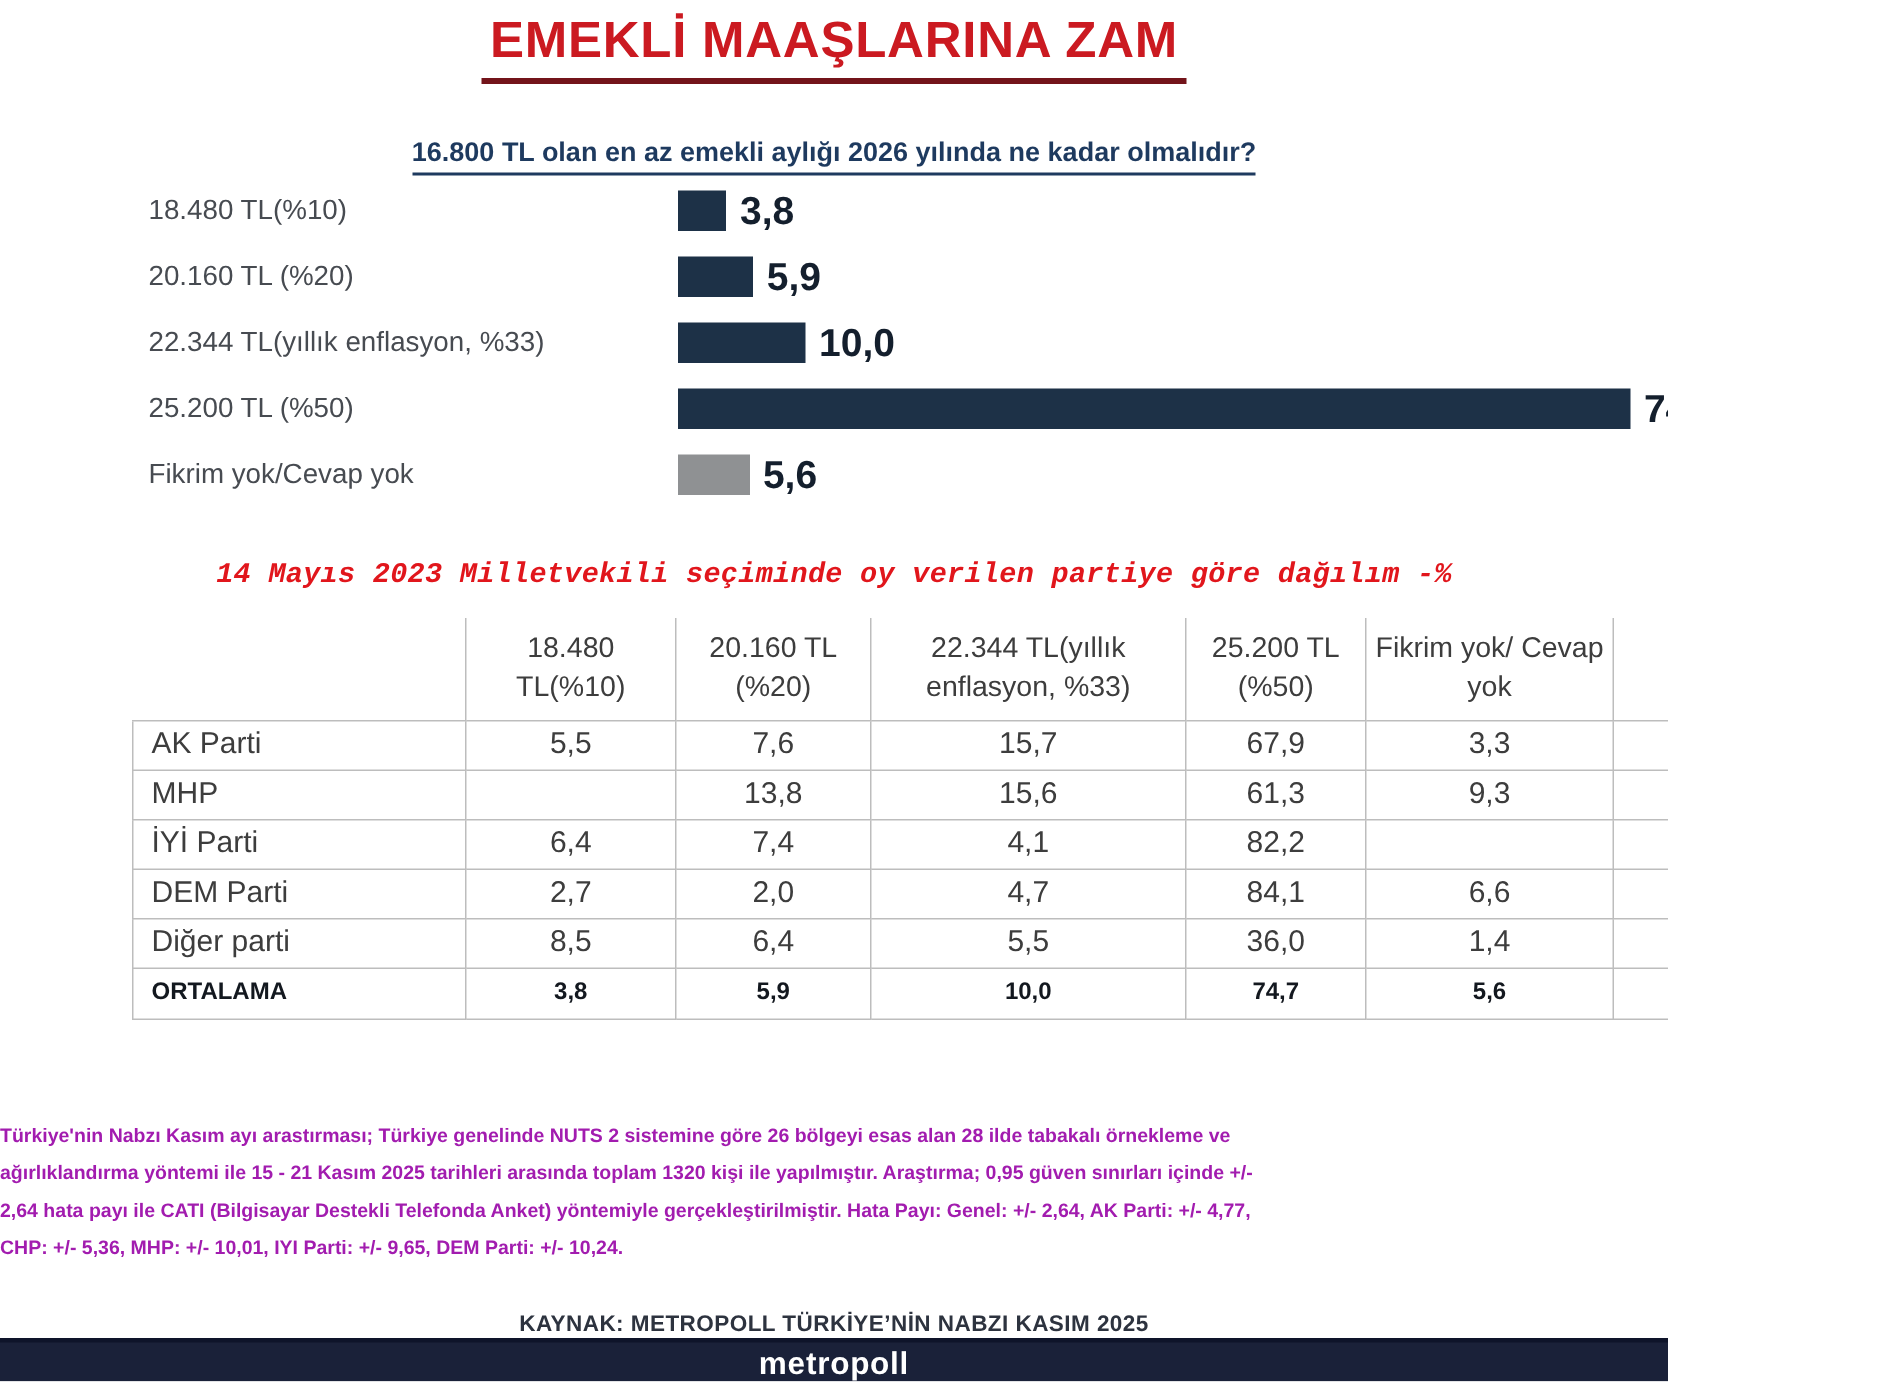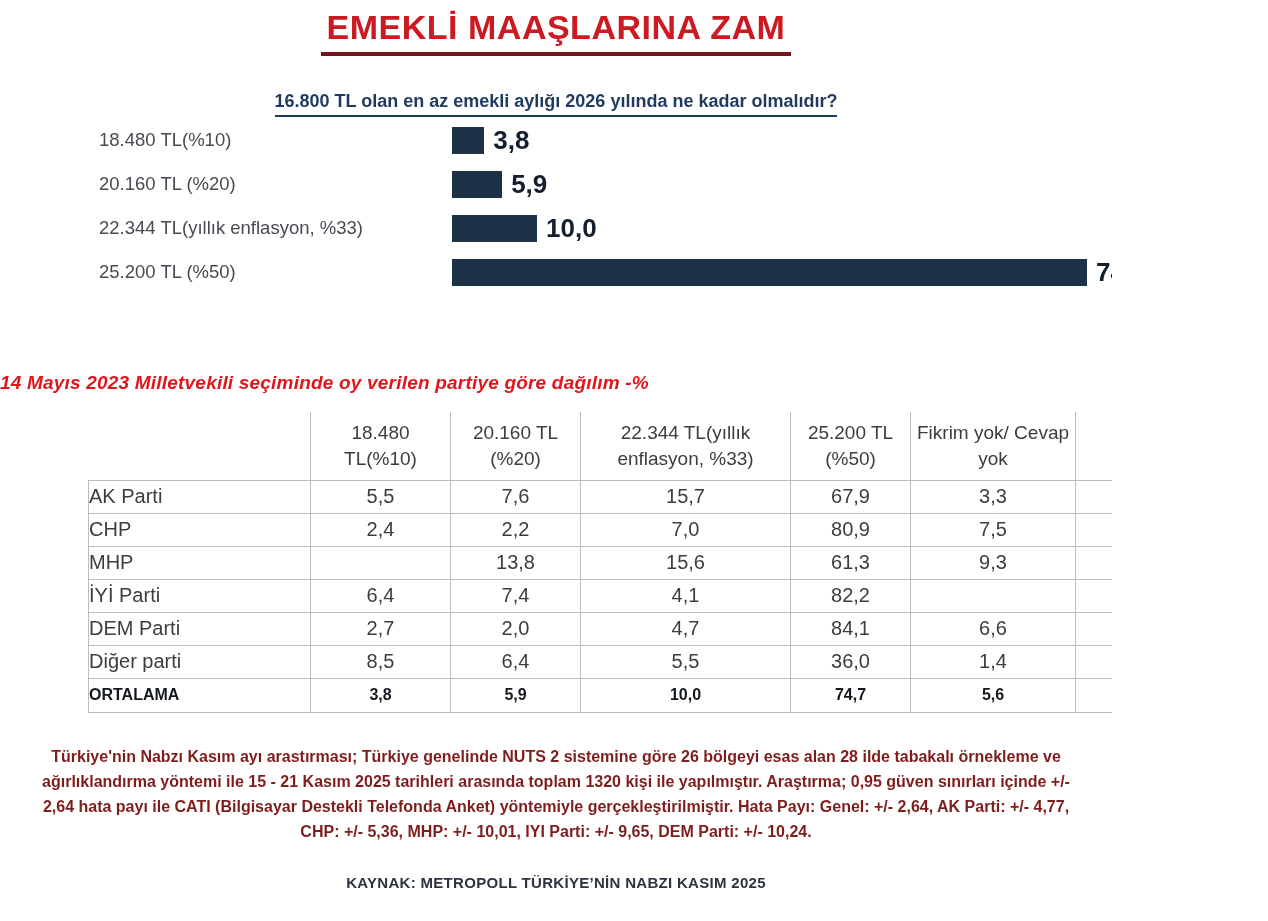--- a/index.html
+++ b/index.html
@@ -22,41 +22,41 @@
   .chart{position:absolute;top:118px;left:0;width:1268px;}
   .chart-row{display:flex;align-items:center;height:44px;}
   .cat-label{
     box-sizing:border-box;width:452px;padding-left:99px;
     font-size:18.5px;color:#474b51;white-space:nowrap;
   }
   .bar-area{display:flex;align-items:center;}
   .bar{height:27px;}
   .bar-value{font-size:26px;font-weight:bold;color:#141f2d;margin-left:9px;white-space:nowrap;}
   
-  .caption-wrap{position:absolute;top:372px;left:0;width:100%;}
+  .caption-wrap{position:absolute;top:372px;left:0;width:100%;text-align:center;font-family:Liberation Mono, monospace;}
   .caption{font-size:19px;font-weight:bold;font-style:italic;color:#e1161c;letter-spacing:.2px;}
   
   .table-wrap{position:absolute;top:412px;left:88px;width:1102px;}
   table.poll{border-collapse:collapse;width:1102px;table-layout:fixed;}
   table.poll th,table.poll td{
     border:1px solid #bdbdbd;font-size:19px;color:#3d3d3d;
     text-align:center;vertical-align:middle;padding:0 4px;box-sizing:border-box;
   }
   table.poll thead th{
     border-top:none;height:68px;font-weight:normal;line-height:1.35;font-size:19px;
   }
   table.poll thead th:first-child{border-left:none;}
   table.poll td{height:33px;font-size:20px;}
-  table.poll td.party{text-align:left;padding-left:0;white-space:nowrap;}
+  table.poll td.party{text-align:left;padding-left:12px;white-space:nowrap;}
   table.poll tr.bold-row td{font-weight:bold;color:#13181f;font-size:16px;height:34px;}
   table.poll th.top-col{font-size:21px;}
   
   .footnote{
-    position:absolute;top:744px;left:0;width:100%;text-align:center;
-    font-size:16px;font-weight:600;color:#7f1d1d;line-height:25px;
+    position:absolute;top:744px;left:0;width:100%;text-align:left;
+    font-size:13px;font-weight:600;color:#a21caf;line-height:25px;
   }
   .source-wrap{position:absolute;top:874px;left:0;width:100%;text-align:center;}
   .source{font-size:15px;font-weight:bold;color:#2d333f;letter-spacing:.3px;}
   
   .footer-bar{
     position:absolute;left:0;bottom:0;width:100%;height:26px;background:#1a2139;
     border-top:3px solid #0e142a;text-align:center;overflow:hidden;
   }
   .brand{color:#ffffff;font-size:21px;font-weight:bold;line-height:30px;letter-spacing:.5px;}
 </style>
@@ -93,20 +93,27 @@
         <div class="bar-area">
           <div class="bar" style="width: 85px; background: rgb(29, 49, 71);"></div>
           <span class="bar-value">10,0</span>
         </div>
       </div>
       <div class="chart-row">
         <div class="cat-label">25.200 TL (%50)</div>
         <div class="bar-area">
           <div class="bar" style="width: 634.95px; background: rgb(29, 49, 71);"></div>
           <span class="bar-value">74,7</span>
+        </div>
+      </div>
+      <div class="chart-row">
+        <div class="cat-label">Fikrim yok/Cevap yok</div>
+        <div class="bar-area">
+          <div class="bar" style="width: 47.6px; background: rgb(143, 145, 147);"></div>
+          <span class="bar-value">5,6</span>
         </div>
       </div>
     </div>
 
   <div class="caption-wrap">
     <span class="caption">14 Mayıs 2023 Milletvekili seçiminde oy verilen partiye göre dağılım -%</span>
   </div>
 
   <div class="table-wrap">
     <table class="poll" id="poll-table">
@@ -134,29 +141,20 @@
           <tr>
             <td class="party">AK Parti</td>
             <td>5,5</td>
             <td>7,6</td>
             <td>15,7</td>
             <td>67,9</td>
             <td>3,3</td>
             <td>100</td>
           </tr>
           <tr>
-            <td class="party">CHP</td>
-            <td>2,4</td>
-            <td>2,2</td>
-            <td>7,0</td>
-            <td>80,9</td>
-            <td>7,5</td>
-            <td>100</td>
-          </tr>
-          <tr>
             <td class="party">MHP</td>
             <td></td>
             <td>13,8</td>
             <td>15,6</td>
             <td>61,3</td>
             <td>9,3</td>
             <td>100</td>
           </tr>
           <tr>
             <td class="party">İYİ Parti</td>
@@ -202,14 +200,17 @@
       <div>Türkiye'nin Nabzı Kasım ayı arastırması; Türkiye genelinde NUTS 2 sistemine göre 26 bölgeyi esas alan 28 ilde tabakalı örnekleme ve</div>
       <div>ağırlıklandırma yöntemi ile 15 - 21 Kasım 2025 tarihleri arasında toplam 1320 kişi ile yapılmıştır. Araştırma; 0,95 güven sınırları içinde +/-</div>
       <div>2,64 hata payı ile CATI (Bilgisayar Destekli Telefonda Anket) yöntemiyle gerçekleştirilmiştir. Hata Payı: Genel: +/- 2,64, AK Parti: +/- 4,77,</div>
       <div>CHP: +/- 5,36, MHP: +/- 10,01, IYI Parti: +/- 9,65, DEM Parti: +/- 10,24.</div>
     </div>
 
   <div class="source-wrap">
     <span class="source">KAYNAK: METROPOLL TÜRKİYE’NİN NABZI KASIM 2025</span>
   </div>
 
+  <div class="footer-bar">
+    <span class="brand">metropoll</span>
+  </div>
 
 </div>
 
 </body></html>

